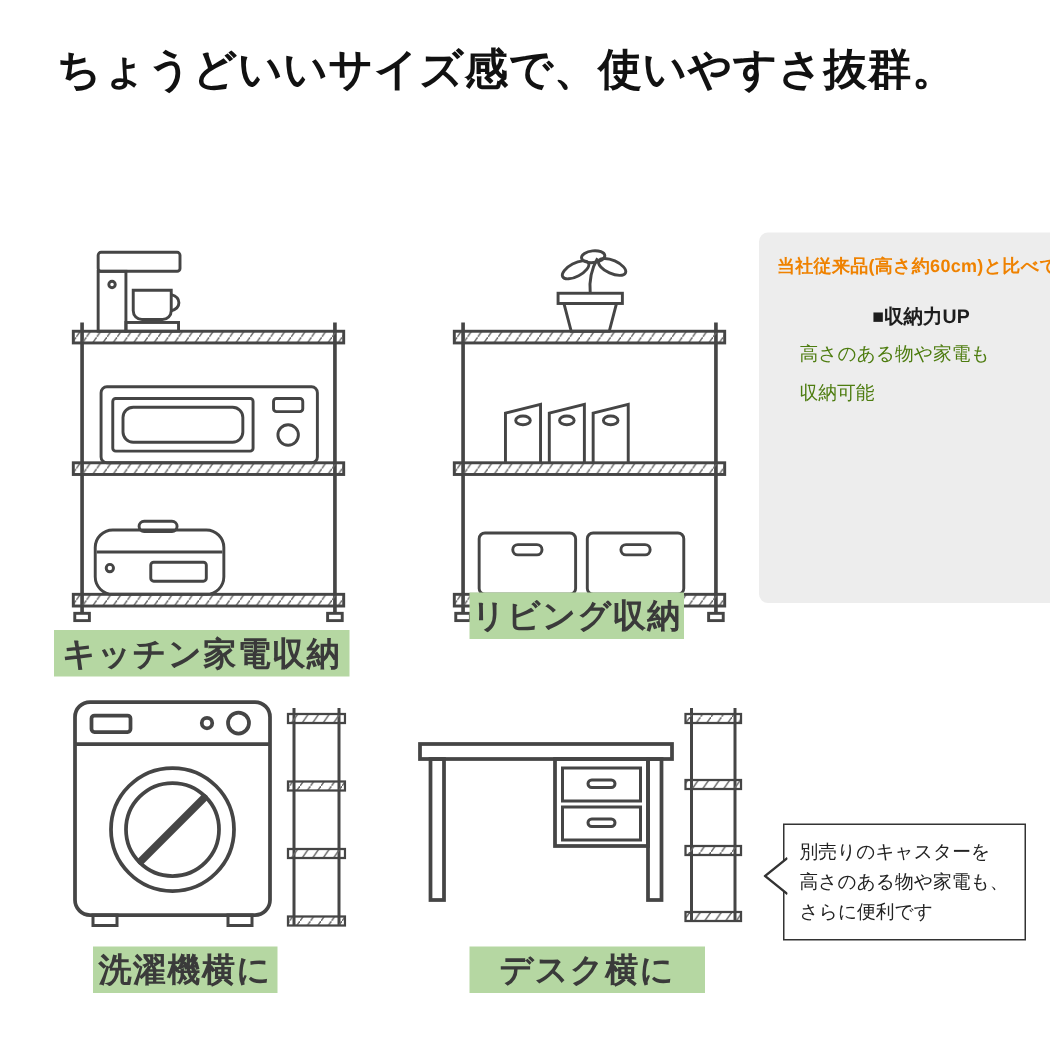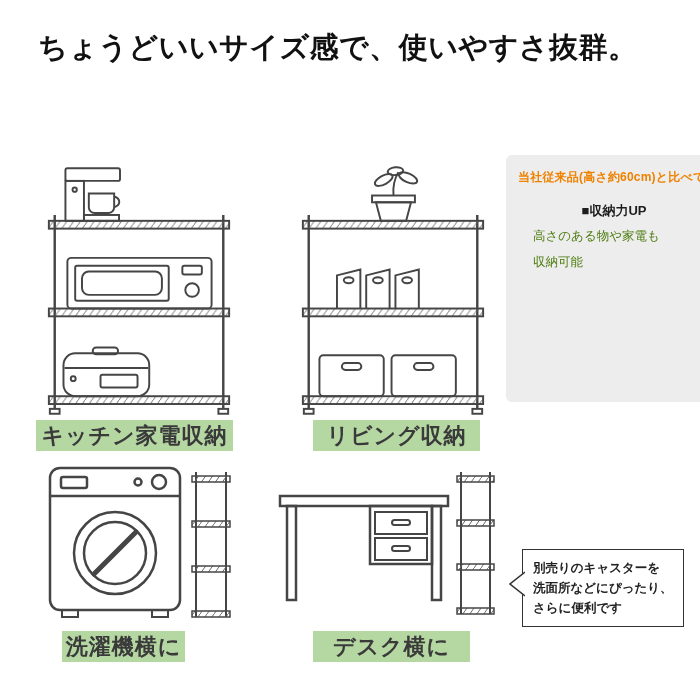--- a/index.html
+++ b/index.html
@@ -19,40 +19,40 @@
   .illust { position:absolute; }
   .illust svg { display:block; }
 
   .usage-label {
     position:absolute; height:31px;
     display:flex; align-items:center; justify-content:center;
     background:var(--label-bg,#b5d7a2);
     font-size:22px; font-weight:700; color:#3a3a3a; letter-spacing:1px;
   }
   .lbl-kitchen { left:36px;  top:420px; width:197px; }
-  .lbl-living  { left:313px; top:420px; width:167px; }
+  .lbl-living  { left:313px; top:395px; width:143px; }
   .lbl-laundry { left:62px;  top:631px; width:123px; }
   .lbl-desk    { left:313px; top:631px; width:157px; }
 
   .infobox {
     position:absolute; left:506px; top:155px; width:216px; height:247px;
     background:var(--info-bg,#ededed); border-radius:6px; padding:14px 12px 10px 12px;
   }
   .infobox .title {
     color:var(--accent-orange,#ef8200);
     font-size:12px; font-weight:700; margin-bottom:12px; letter-spacing:0.2px;
   }
   .infobox .head { font-size:13px; font-weight:700; color:#1d1d1d; line-height:2;text-align:center; }
   .infobox .sub  { font-size:12.5px; color:#4d7c0f; line-height:2.05; padding-left:15px; }
   .infobox .section + .section { margin-top:8px; }
 
   .callout {
     position:absolute; left:522px; top:549px; width:162px;
     background:#fff; border:1.5px solid #333;
-    padding:8px 10px; font-size:12.5px; line-height:1.6; color:#222;font-weight:bold;
+    padding:8px 10px; font-size:12.5px; line-height:1.6; color:#222;
   }
   .callout .tail { position:absolute; left:-14px; top:21px; }
 </style>
 </head>
 <body>
 
 <div class="stage">
 
   <svg width="0" height="0" style="position:absolute" aria-hidden="true">
     <defs>
@@ -199,17 +199,17 @@
   </div>
 
   <div class="usage-label lbl-laundry">洗濯機横に</div>
   <div class="usage-label lbl-desk">デスク横に</div>
 
   <div class="callout">
     <svg class="tail" width="16" height="26" viewBox="0 0 16 26">
       <path d="M16,1 L1,13 L16,25" fill="#ffffff" stroke="#333333" stroke-width="1.5"></path>
     </svg>
     <div>別売りのキャスターを</div>
-    <div>洗面所などにぴったり、</div>
+    <div>高さのある物や家電も、</div>
     <div>さらに便利です</div>
   </div>
 
 </div>
 
 </body></html>

